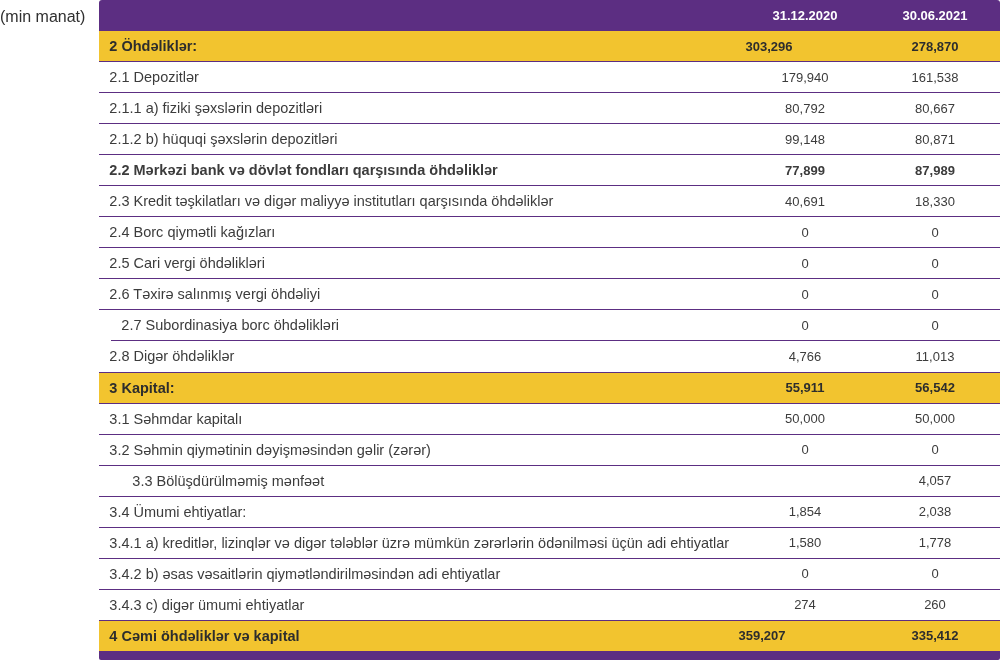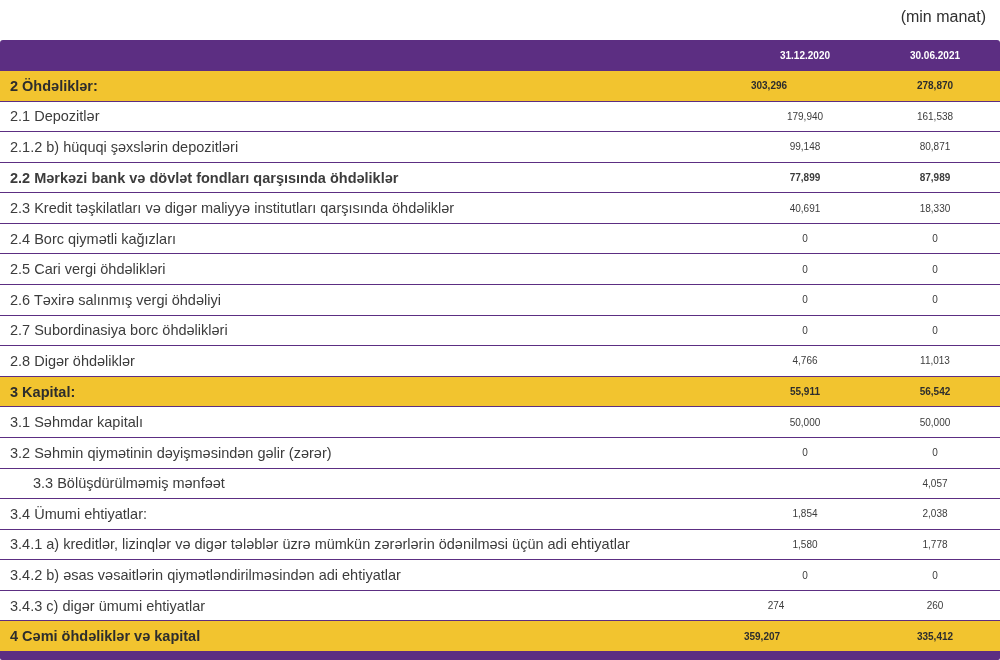--- a/index.html
+++ b/index.html
@@ -4,42 +4,42 @@
 <style>
   :root{
     --purple:#5c2e82;
     --yellow:#f2c42f;
     --text:#3c3c3c;
     --text-bold:#2d2d2d;
   }
   *{box-sizing:border-box;margin:0;padding:0;}
   html,body{width:1000px;height:660px;overflow:hidden;background:#ffffff;
     font-family:"Liberation Sans", sans-serif;}
-  .page{width:1000px;height:660px;display:flex;flex-direction:column;background:#fff;}
+  .page{width:1000px;height:660px;display:flex;background:#fff;}
 
   .unit-note{
     height:40px;display:flex;align-items:center;justify-content:flex-end;
     padding:0 14px 6px 0;font-size:16px;color:#2f2f2f;
   }
 
   .table{flex:1;display:flex;flex-direction:column;}
 
   .row{display:flex;align-items:stretch;height:29px;
     border-bottom:1px solid var(--purple);}
   .row:last-child{border-bottom:none;gap:43px;}
 
   .thead{
     background:var(--purple);color:#ffffff;border-bottom:none;height:31px;
     border-radius:3px 3px 0 0;
   }
   .thead .cell{color:#ffffff;font-weight:bold;font-size:13.5px;}
 
   .cell{display:flex;align-items:center;font-size:14.5px;color:var(--text);}
   .cell.label{flex:1;padding-left:10px;padding-right:6px;white-space:nowrap;overflow:hidden;}
-  .cell.val{width:130px;justify-content:center;text-align:center;font-size:10px;}
+  .cell.val{width:130px;justify-content:center;text-align:center;font-size:13px;}
 
   .row.highlight{background:var(--yellow);}
   .row.highlight .cell{color:var(--text-bold);font-weight:bold;}
 
   .footer-bar{height:9px;background:var(--purple);border-radius:0 0 2px 2px;}
 </style>
 </head>
 <body>
 
 <div class="page">
@@ -59,20 +59,25 @@
           <div class="cell label">2 Öhdəliklər:</div>
           <div class="cell val">303,296</div>
           <div class="cell val">278,870</div>
         </div>
         <div class="row" style="flex: 1 1 0%; height: auto;">
           <div class="cell label">2.1 Depozitlər</div>
           <div class="cell val">179,940</div>
           <div class="cell val">161,538</div>
         </div>
         <div class="row" style="flex: 1 1 0%; height: auto;">
+          <div class="cell label">2.1.1 a) fiziki şəxslərin depozitləri</div>
+          <div class="cell val">80,792</div>
+          <div class="cell val">80,667</div>
+        </div>
+        <div class="row" style="flex: 1 1 0%; height: auto;">
           <div class="cell label">2.1.2 b) hüquqi şəxslərin depozitləri</div>
           <div class="cell val">99,148</div>
           <div class="cell val">80,871</div>
         </div>
         <div class="row" style="flex: 1 1 0%; height: auto; font-weight: bold;">
           <div class="cell label">2.2 Mərkəzi bank və dövlət fondları qarşısında öhdəliklər</div>
           <div class="cell val">77,899</div>
           <div class="cell val">87,989</div>
         </div>
         <div class="row" style="flex: 1 1 0%; height: auto;">
@@ -88,21 +93,21 @@
         <div class="row" style="flex: 1 1 0%; height: auto;">
           <div class="cell label">2.5 Cari vergi öhdəlikləri</div>
           <div class="cell val">0</div>
           <div class="cell val">0</div>
         </div>
         <div class="row" style="flex: 1 1 0%; height: auto;">
           <div class="cell label">2.6 Təxirə salınmış vergi öhdəliyi</div>
           <div class="cell val">0</div>
           <div class="cell val">0</div>
         </div>
-        <div class="row" style="flex: 1 1 0%; height: auto;">
+        <div class="row" style="flex: 1 1 0%; height: auto; margin-left: 12px;">
           <div class="cell label">2.7 Subordinasiya borc öhdəlikləri</div>
           <div class="cell val">0</div>
           <div class="cell val">0</div>
         </div>
         <div class="row" style="flex: 1 1 0%; height: auto;">
           <div class="cell label">2.8 Digər öhdəliklər</div>
           <div class="cell val">4,766</div>
           <div class="cell val">11,013</div>
         </div>
         <div class="row highlight" style="flex: 1 1 0%; height: auto;">
@@ -132,21 +137,21 @@
         <div class="row" style="flex: 1 1 0%; height: auto;">
           <div class="cell label">3.4.1 a) kreditlər, lizinqlər və digər tələblər üzrə mümkün zərərlərin ödənilməsi üçün adi ehtiyatlar</div>
           <div class="cell val">1,580</div>
           <div class="cell val">1,778</div>
         </div>
         <div class="row" style="flex: 1 1 0%; height: auto;">
           <div class="cell label">3.4.2 b) əsas vəsaitlərin qiymətləndirilməsindən adi ehtiyatlar</div>
           <div class="cell val">0</div>
           <div class="cell val">0</div>
         </div>
-        <div class="row" style="flex: 1 1 0%; height: auto; gap: 29px;">
+        <div class="row" style="flex: 1 1 0%; height: auto;">
           <div class="cell label">3.4.3 c) digər ümumi ehtiyatlar</div>
           <div class="cell val">274</div>
           <div class="cell val">260</div>
         </div>
         <div class="row highlight" style="flex: 1 1 0%; height: auto;">
           <div class="cell label">4 Cəmi öhdəliklər və kapital</div>
           <div class="cell val">359,207</div>
           <div class="cell val">335,412</div>
         </div>
       </div>

